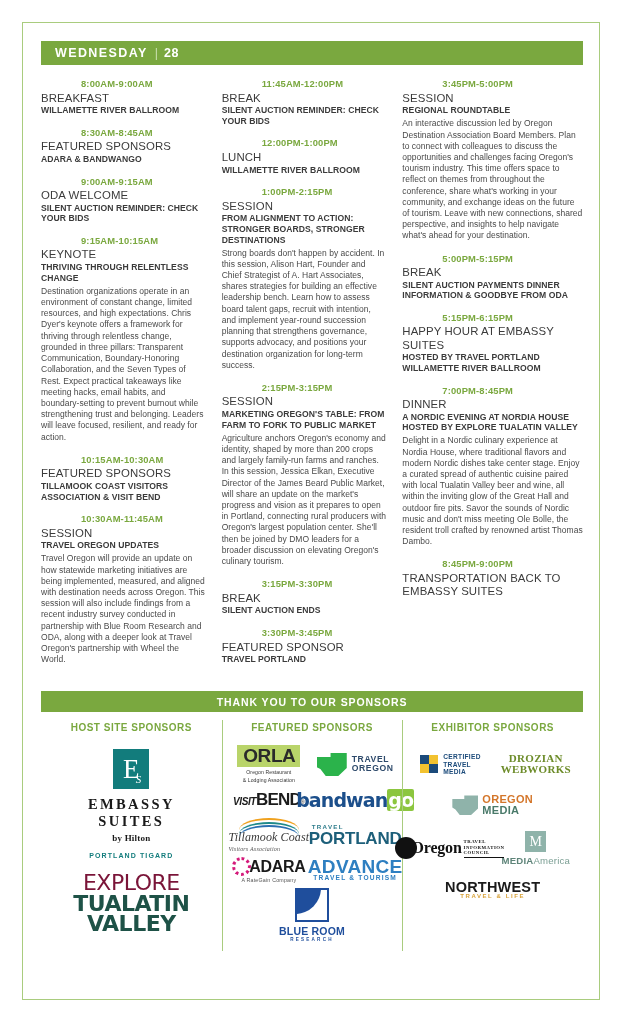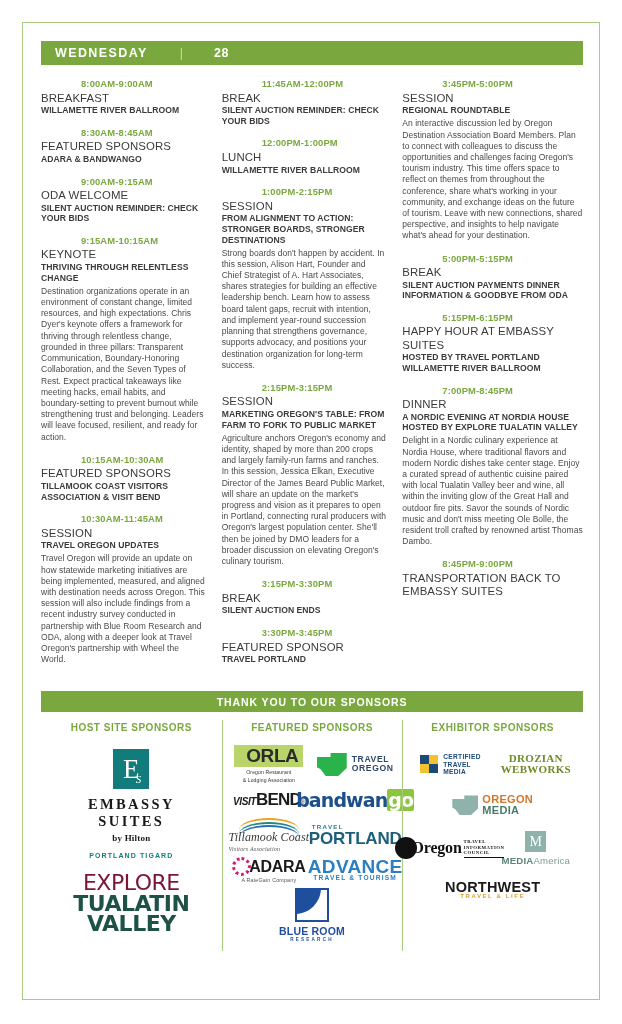--- a/index.html
+++ b/index.html
@@ -32,21 +32,20 @@
   }
 
   
   .day-banner {
     background: #7aa83f;
     height: 24px;
     display: flex;
     align-items: center;
     padding-left: 14px;
     box-sizing: border-box;
-    gap: 25px;
   }
   .day-banner .day-name {
     color: #ffffff;
     font-size: 12.5px;
     font-weight: bold;
     letter-spacing: 1.4px;
   }
   .day-banner .day-sep {
     color: #c9dfae;
     font-size: 12.5px;
@@ -204,21 +203,21 @@
   }
   .etv .l2, .etv .l3 {
     color: #1e5247; font-size: 22px; font-weight: bold;
     letter-spacing: -0.5px; display: block;
     font-family: "DejaVu Sans", sans-serif;
   }
   
   .orla { text-align: center; }
   .orla-top {
     background: #b9d46a; display: inline-block;
-    padding: 1px 5px 1px 12px;
+    padding: 1px 5px 1px 6px;
   }
   .orla-top span {
     font-size: 19px; font-weight: bold; color: #2a2a2a;
     letter-spacing: -0.4px; line-height: 20px;
   }
   .orla-sub {
     font-size: 5.1px; color: #333333; line-height: 6px;
     margin-top: 2px; letter-spacing: 0.1px;
   }
   

